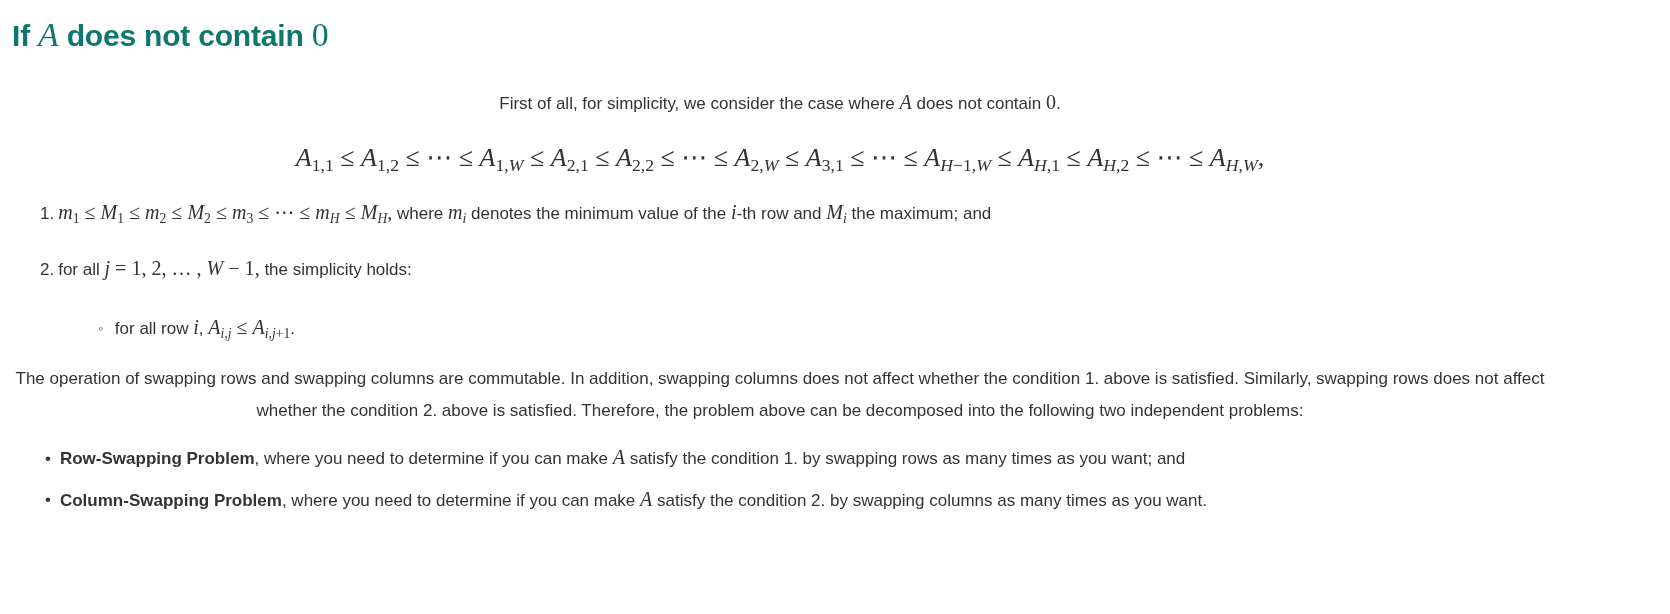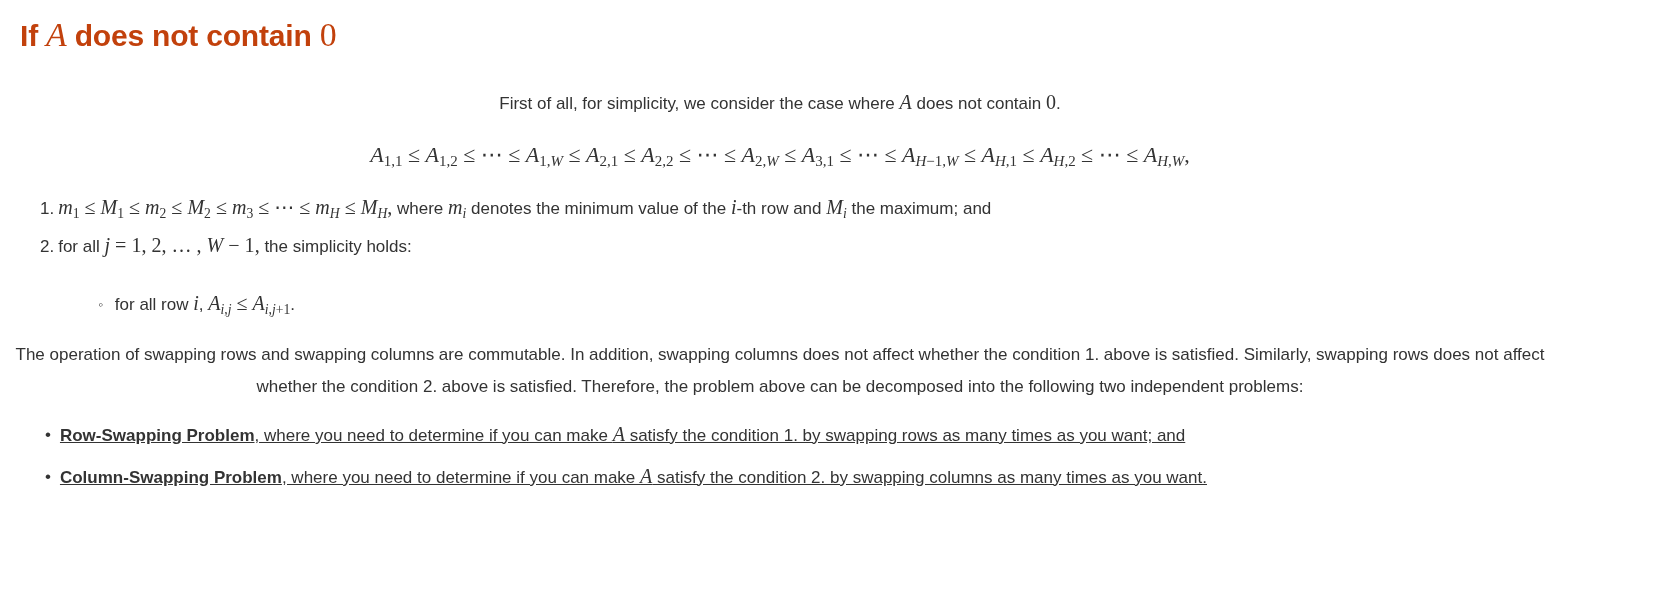--- a/index.html
+++ b/index.html
@@ -14,48 +14,48 @@
     font-size: 17px;
   }
   main.content {
     max-width: 1560px;
     padding: 14px 8px 0 8px;
   }
   h2.section-heading {
     font-size: 30px;
     font-weight: 700;
     line-height: 1.25;
-    margin: 0 0 28px 12px;
-    color: #c2410c;
+    margin: 0 0 28px 4px;
+    color: #0f766e;
     letter-spacing: -0.2px;
   }
   h2.section-heading .math { font-size: 1.13em; }
   p { margin: 0 0 13px 0; line-height: 1.88; text-align: center; }
   .math {
     font-family: "Liberation Serif", "DejaVu Serif", serif;
     font-size: 1.18em;
     font-weight: 400;
     white-space: nowrap;
   }
   .math i { font-style: italic; }
   sub { font-size: 0.68em; vertical-align: -0.3em; line-height: 0; letter-spacing: 0; }
   .display-math {
     text-align: center;
     font-family: "Liberation Serif", "DejaVu Serif", serif;
-    font-size: 22px;
+    font-size: 26px;
     line-height: 1.4;
     margin: 18px 0 18px 0;
     white-space: nowrap;
   }
   ol.conditions {
     list-style: none;
     margin: 7px 0 16px 0;
     padding: 0 0 0 32px;
   }
-  ol.conditions > li { line-height: 1.88; }
+  ol.conditions > li { line-height: 1.88; margin-bottom: 18px; }
   ol.conditions > li:last-child { margin-bottom: 0; }
   .li-marker {
     display: inline-block;
     margin-right: 4px;
   }
   ul.sub-list {
     list-style: none;
     margin: 21px 0 0 0;
     padding: 0 0 0 58px;
   }
@@ -65,21 +65,21 @@
     margin-right: 12px;
     font-size: 0.8em;
     vertical-align: 0.08em;
   }
   p.commutable { margin-bottom: 13px; }
   ul.problems {
     list-style: none;
     margin: 0;
     padding: 0 0 0 37px;
   }
-  ul.problems > li { line-height: 1.88; margin-bottom: 4px; text-decoration: underline; }
+  ul.problems > li { line-height: 1.88; margin-bottom: 4px; }
   .disc-marker {
     display: inline-block;
     margin-right: 9px;
     vertical-align: 0.05em;
   }
   b { font-weight: 700; }
 </style>
 </head>
 <body>
 

